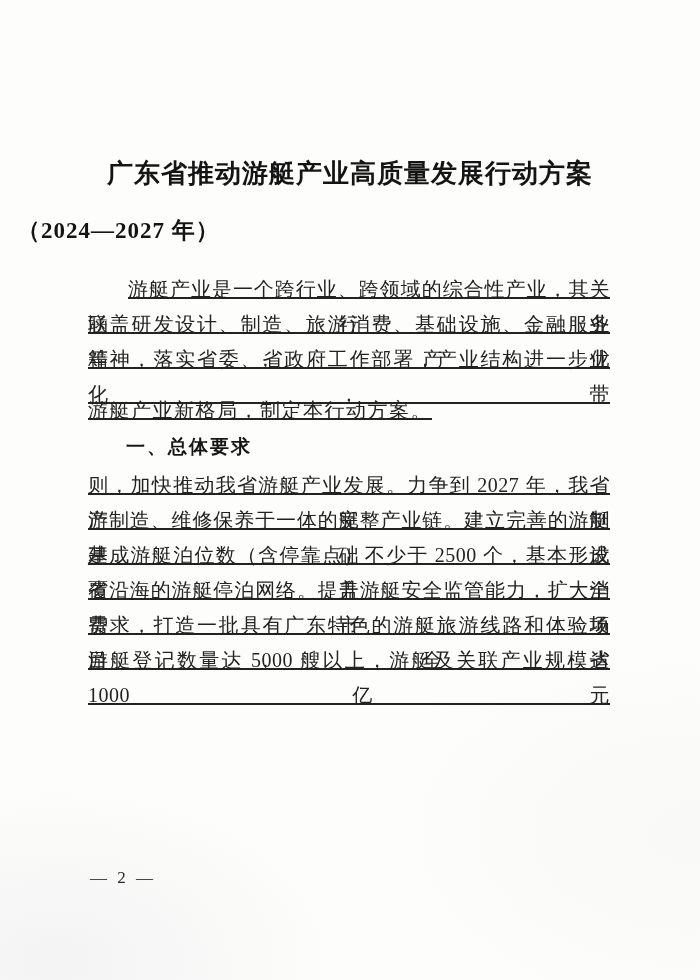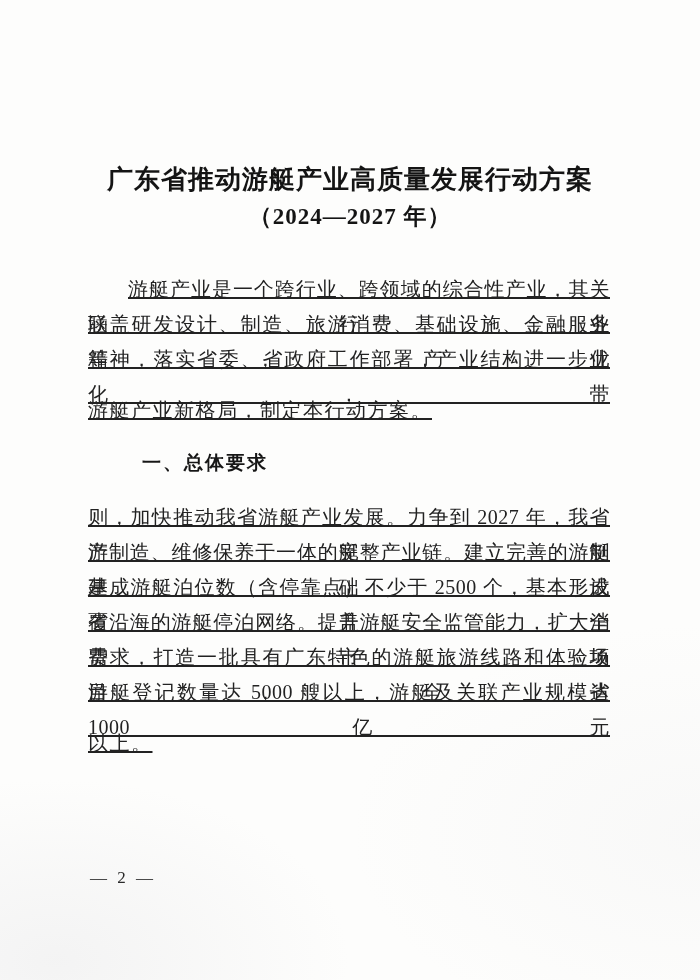--- a/index.html
+++ b/index.html
@@ -18,35 +18,35 @@
       #fdfdfc;
     color: #1f1f1f;
     overflow: hidden;
     font-family: "Liberation Serif", "DejaVu Serif", serif;
   }
   .doc-title {
     position: absolute;
     left: 0;
     right: 0;
     top: 148px;
-    margin: 14px;
+    margin: 8px;
     text-align: center;
     font-size: 26px;
     font-weight: 700;
     letter-spacing: 1px;
     color: #141414;
     font-family: "Liberation Serif", "DejaVu Serif", serif;
   }
   .doc-subtitle {
     position: absolute;
     left: 0;
     right: 0;
     top: 198px;
-    margin: 3px;
-    text-align: center;
+    margin: 17px;
+    text-align: left;
     font-size: 23px;
     font-weight: 700;
     letter-spacing: 1px;
     color: #141414;
     font-family: "Liberation Serif", "DejaVu Serif", serif;
   }
   .content {
     position: absolute;
     left: 88px;
     top: 272px;
@@ -68,21 +68,21 @@
   }
   .line.indent { text-indent: 2em; }
   .line.last {
     text-align: left;
     text-align-last: left;
     -moz-text-align-last: left;
     letter-spacing: 1.5px;
     margin-top: 16px;
   }
   .section-heading {
-    margin: 16px;
+    margin: 0;
     height: 40px;
     line-height: 38px;
     padding-left: 2em;
     font-size: 19px;
     font-weight: 700;
     letter-spacing: 2px;
     color: #161616;
     font-family: "Liberation Sans", "DejaVu Sans", sans-serif;
   }
   .page-footer {
@@ -112,19 +112,18 @@
     <p class="line last">游艇产业新格局，制定本行动方案。</p>
 
     <h3 class="section-heading">一、总体要求</h3>
 
     <p class="line">则，加快推动我省游艇产业发展。力争到 2027 年，我省游艇制</p>
     <p class="line">产制造、维修保养于一体的完整产业链。建立完善的游艇基础设</p>
     <p class="line">建成游艇泊位数（含停靠点）不少于 2500 个，基本形成覆盖全</p>
     <p class="line">省沿海的游艇停泊网络。提升游艇安全监管能力，扩大消费市场</p>
     <p class="line">需求，打造一批具有广东特色的游艇旅游线路和体验项目，全省</p>
     <p class="line">游艇登记数量达 5000 艘以上，游艇及关联产业规模达 1000 亿元</p>
-    <p class="line last">以上。</p>
 
   </div>
 
   <div class="page-footer">— 2 —</div>
 
 </div>
 
 </body></html>

